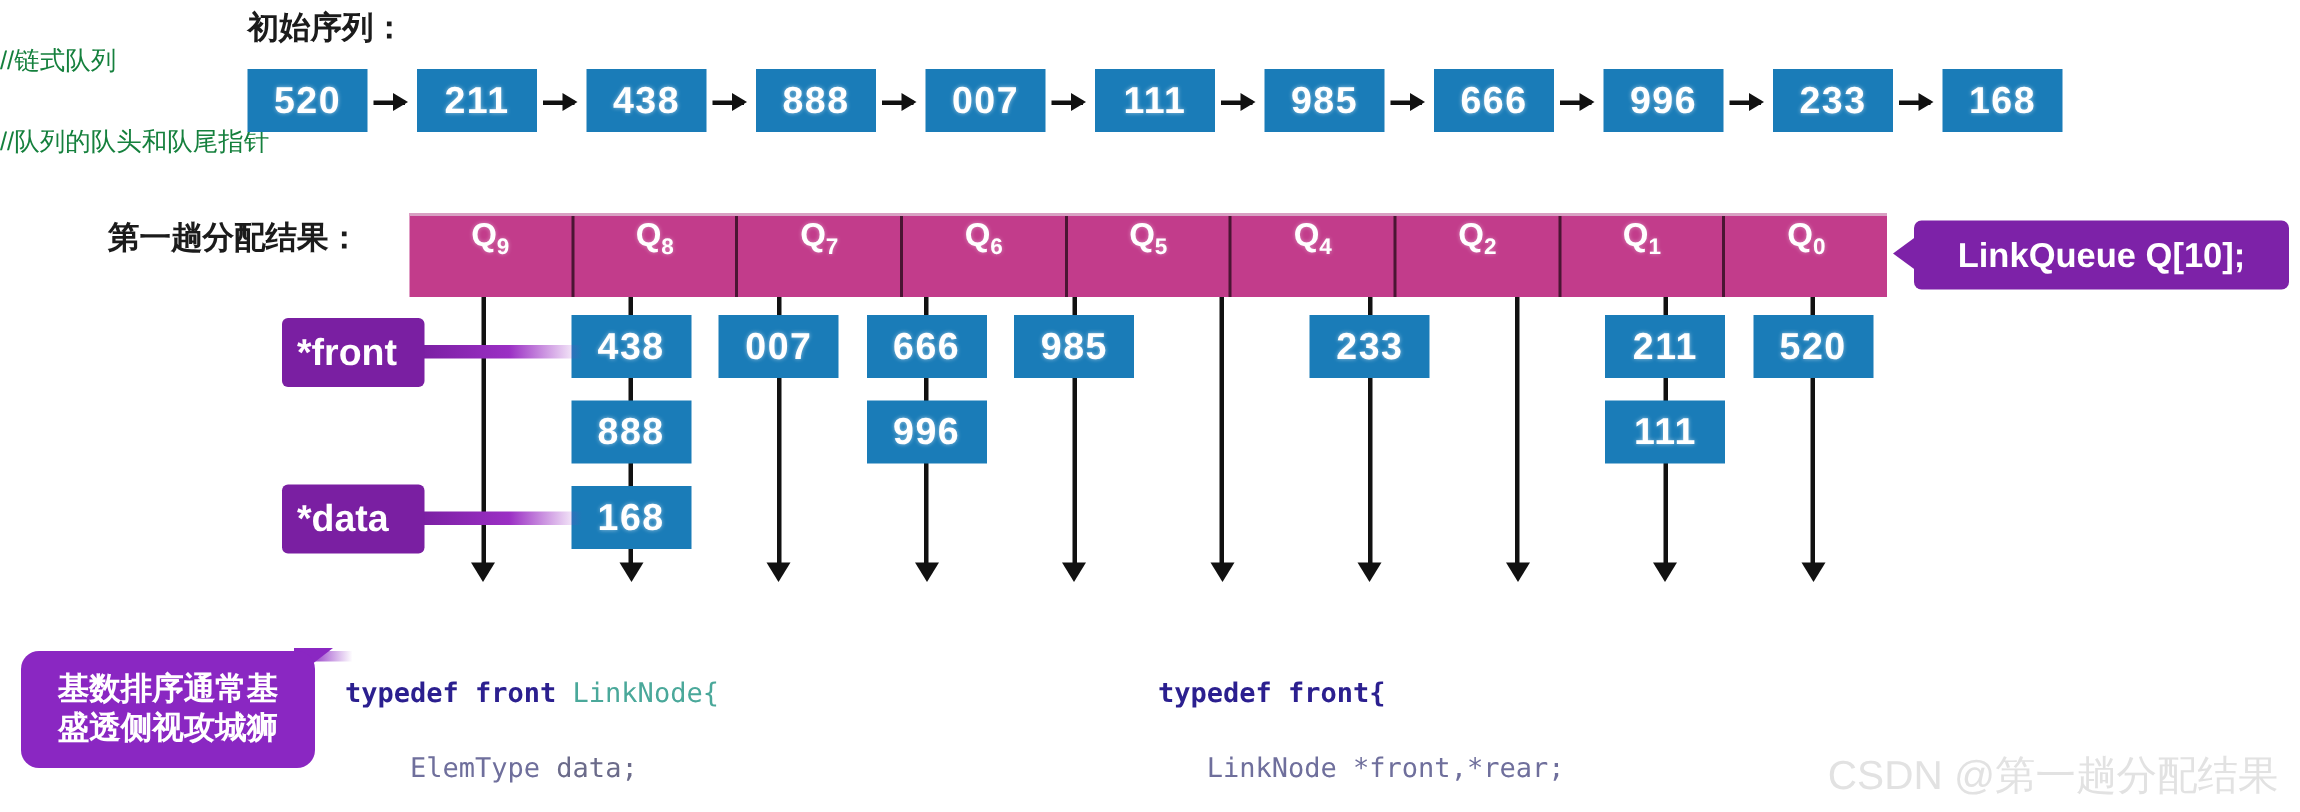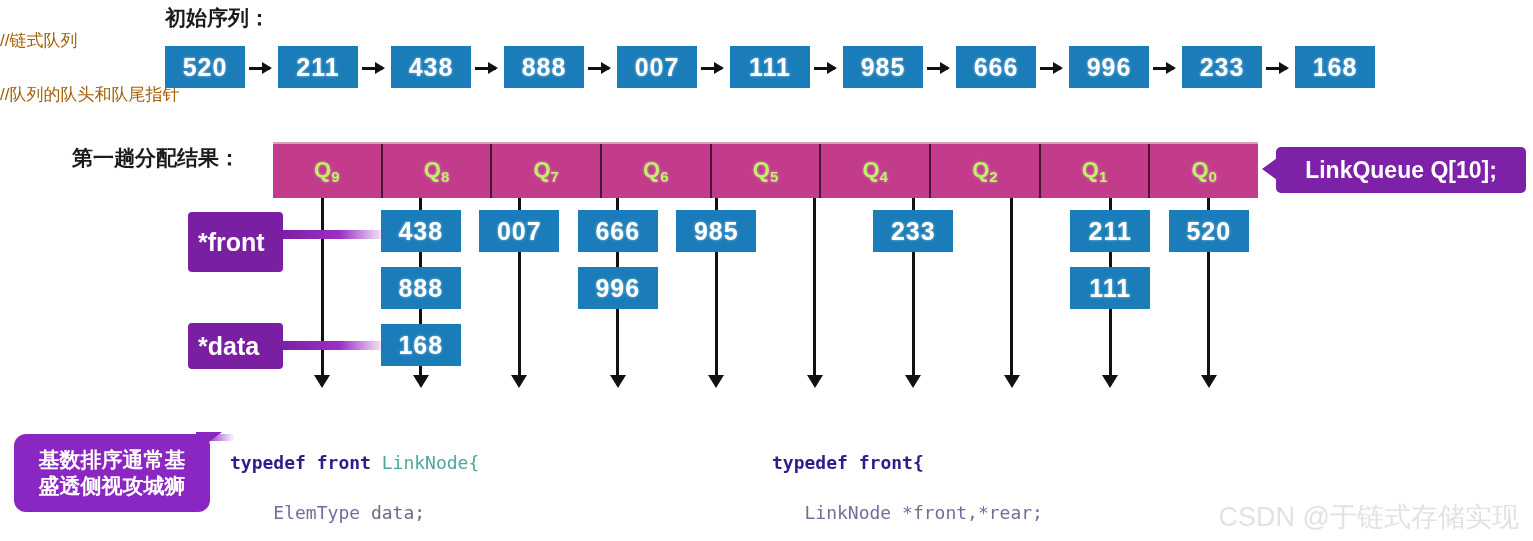--- a/index.html
+++ b/index.html
@@ -56,24 +56,24 @@
     left:273px;top:142px;
     width:985px;height:56px;
     background:#c23c8b;
     display:flex;
     box-sizing:border-box;
     border-top:2px solid #d9a0c3;
   }
   .qcell{
     flex:1 1 0;
     position:relative;
-    display:flex;align-items:center;justify-content:center;
+    display:flex;align-items:flex-start;justify-content:center;
     border-right:2px solid #4a1533;
     box-sizing:border-box;
-    color:#bef264;
+    color:#ffffff;
   }
   .qcell:last-child{border-right:none;}
   .qcell .qlabel{
     font-size:22px;font-weight:700;
     text-shadow:0 0 3px rgba(255,255,255,.4);
   }
   .qcell .qlabel sub{font-size:15px;font-weight:700;}
 
   
   .vline{
@@ -100,21 +100,21 @@
     box-sizing:border-box;
     border-radius:4px;
   }
   
   .spike{
     position:absolute;
     height:9px;
     background:linear-gradient(to right,#7a1fa2 0%,#9b2fc4 55%,rgba(155,47,196,0) 100%);
   }
 
-  #front-box{left:188px;top:212px;width:95px;height:60px;padding-left:10px;font-size:25px;}
+  #front-box{left:188px;top:212px;width:95px;height:46px;padding-left:10px;font-size:25px;}
   #rear-box {left:188px;top:323px;width:95px;height:46px;padding-left:10px;font-size:25px;}
   #front-spike{left:280px;top:230px;width:108px;}
   #rear-spike {left:280px;top:341px;width:108px;}
 
   #linkqueue-box{
     left:1276px;top:147px;width:250px;height:46px;
     background:#7d22a8;
     font-size:23px;justify-content:center;
     border-radius:5px;
   }
@@ -152,21 +152,21 @@
     position:absolute;
     font-family:"DejaVu Sans Mono","Liberation Mono",monospace;
     font-size:18px;
     line-height:25px;
     white-space:pre;
   }
   .kw{color:#2b1f8f;font-weight:700;}
   .typ{color:#4aa89a;}
   .id{color:#6f6f9c;}
   .plain{color:#6b6b8a;}
-  .cmt{color:#a16207;}
+  .cmt{color:#15803d;}
 
   #code-left{left:230px;top:425px;}
   #code-right{left:772px;top:425px;}
   #code-comments{left:1150px;top:425px;font-family:"Liberation Sans","DejaVu Sans",sans-serif;font-size:17px;line-height:27px;color:#d2d2d2;white-space:pre;}
 
   
   #watermark{
     position:absolute;right:14px;bottom:6px;
     font-size:27px;color:#e2e2e2;
     white-space:nowrap;
@@ -303,15 +303,15 @@
 <div><span class="kw">typedef</span> <span class="kw">front{</span></div>
 <div>   <span class="id">LinkNode</span> <span class="id">*front,*rear;</span></div>
 
   </div>
 
   <div id="code-comments">
 <div class="cmt">//链式队列</div>
 <div class="cmt">//队列的队头和队尾指针</div>
   </div>
 
-  <div id="watermark">CSDN @于链式存储实现</div>
+  <div id="watermark">CSDN @第一趟分配结果</div>
 
 </div>
 
 </body></html>

